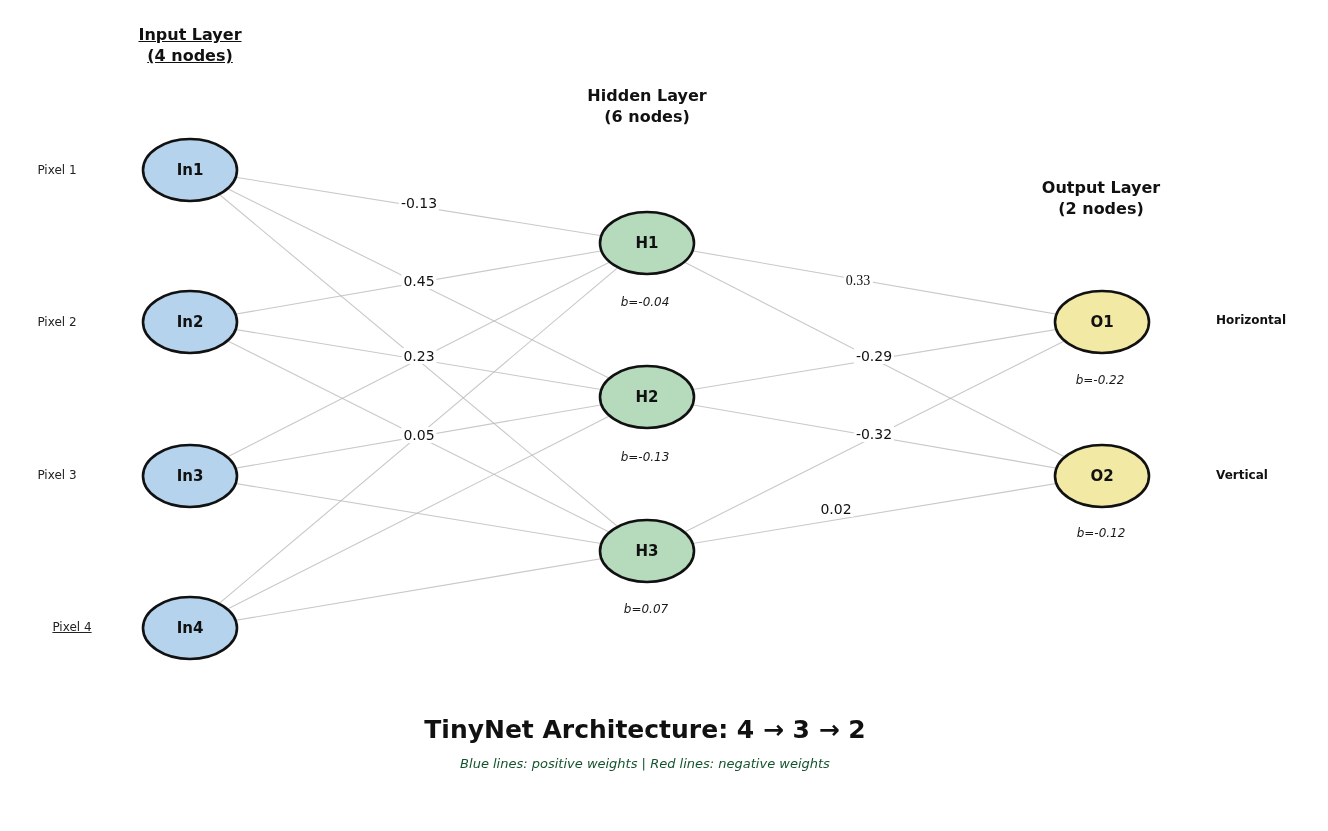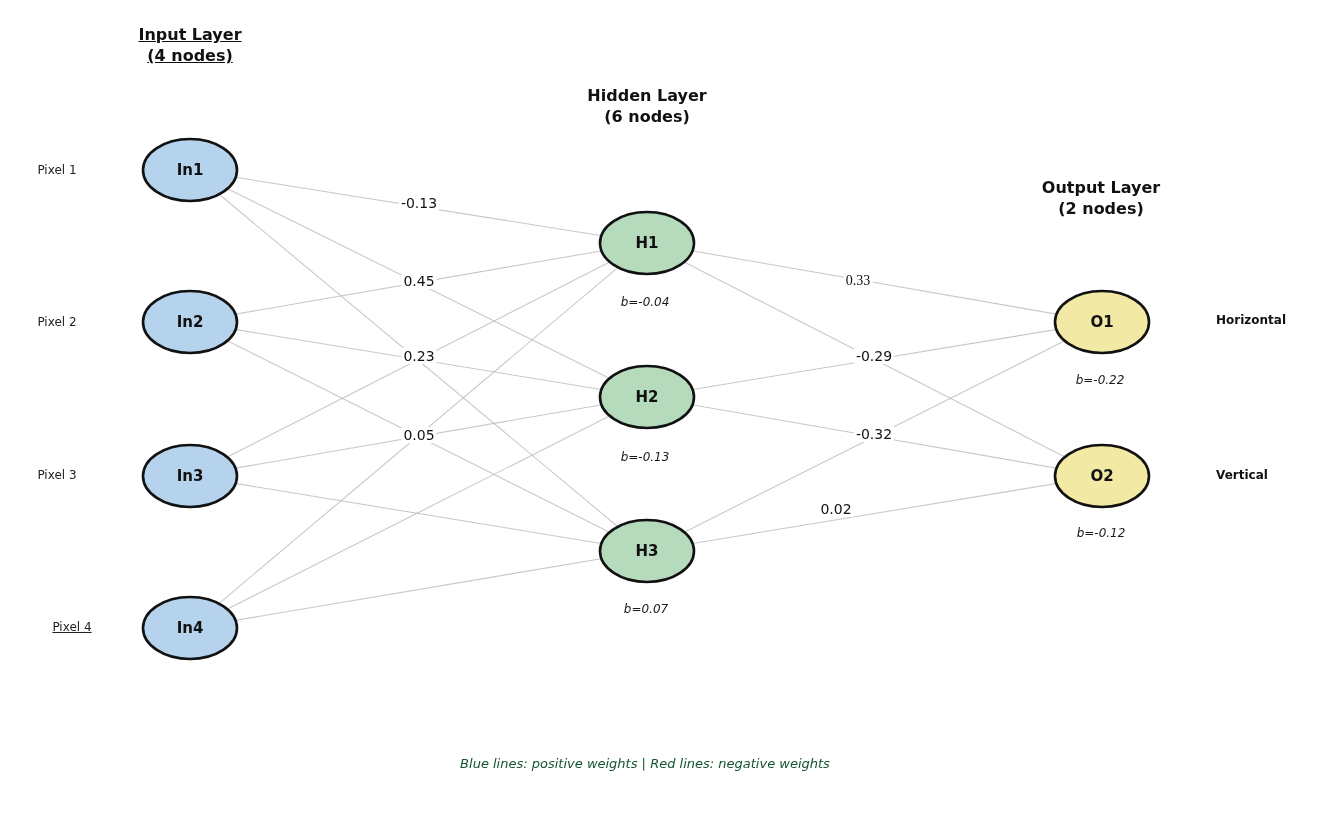--- a/index.html
+++ b/index.html
@@ -99,15 +99,16 @@
 
   <div class="abs wlabel" style="left:419px; top:203px;">-0.13</div>
   <div class="abs wlabel" style="left:419px; top:281px;">0.45</div>
   <div class="abs wlabel" style="left:419px; top:356px;">0.23</div>
   <div class="abs wlabel" style="left:419px; top:435px;">0.05</div>
   <div class="abs wlabel" style="left:858px; top:281px;font-family:Liberation Serif, serif;">0.33</div>
   <div class="abs wlabel" style="left:874px; top:356px;">-0.29</div>
   <div class="abs wlabel" style="left:874px; top:434px;">-0.32</div>
   <div class="abs wlabel" style="left:836px; top:509px;">0.02</div>
 
+  <div class="abs title" style="left:645px; top:729px;">TinyNet Architecture: 4 → 3 → 2</div>
   <div class="abs legend" style="left:645px; top:763px;">Blue lines: positive weights | Red lines: negative weights</div>
 
 </div>
 
 </body></html>

